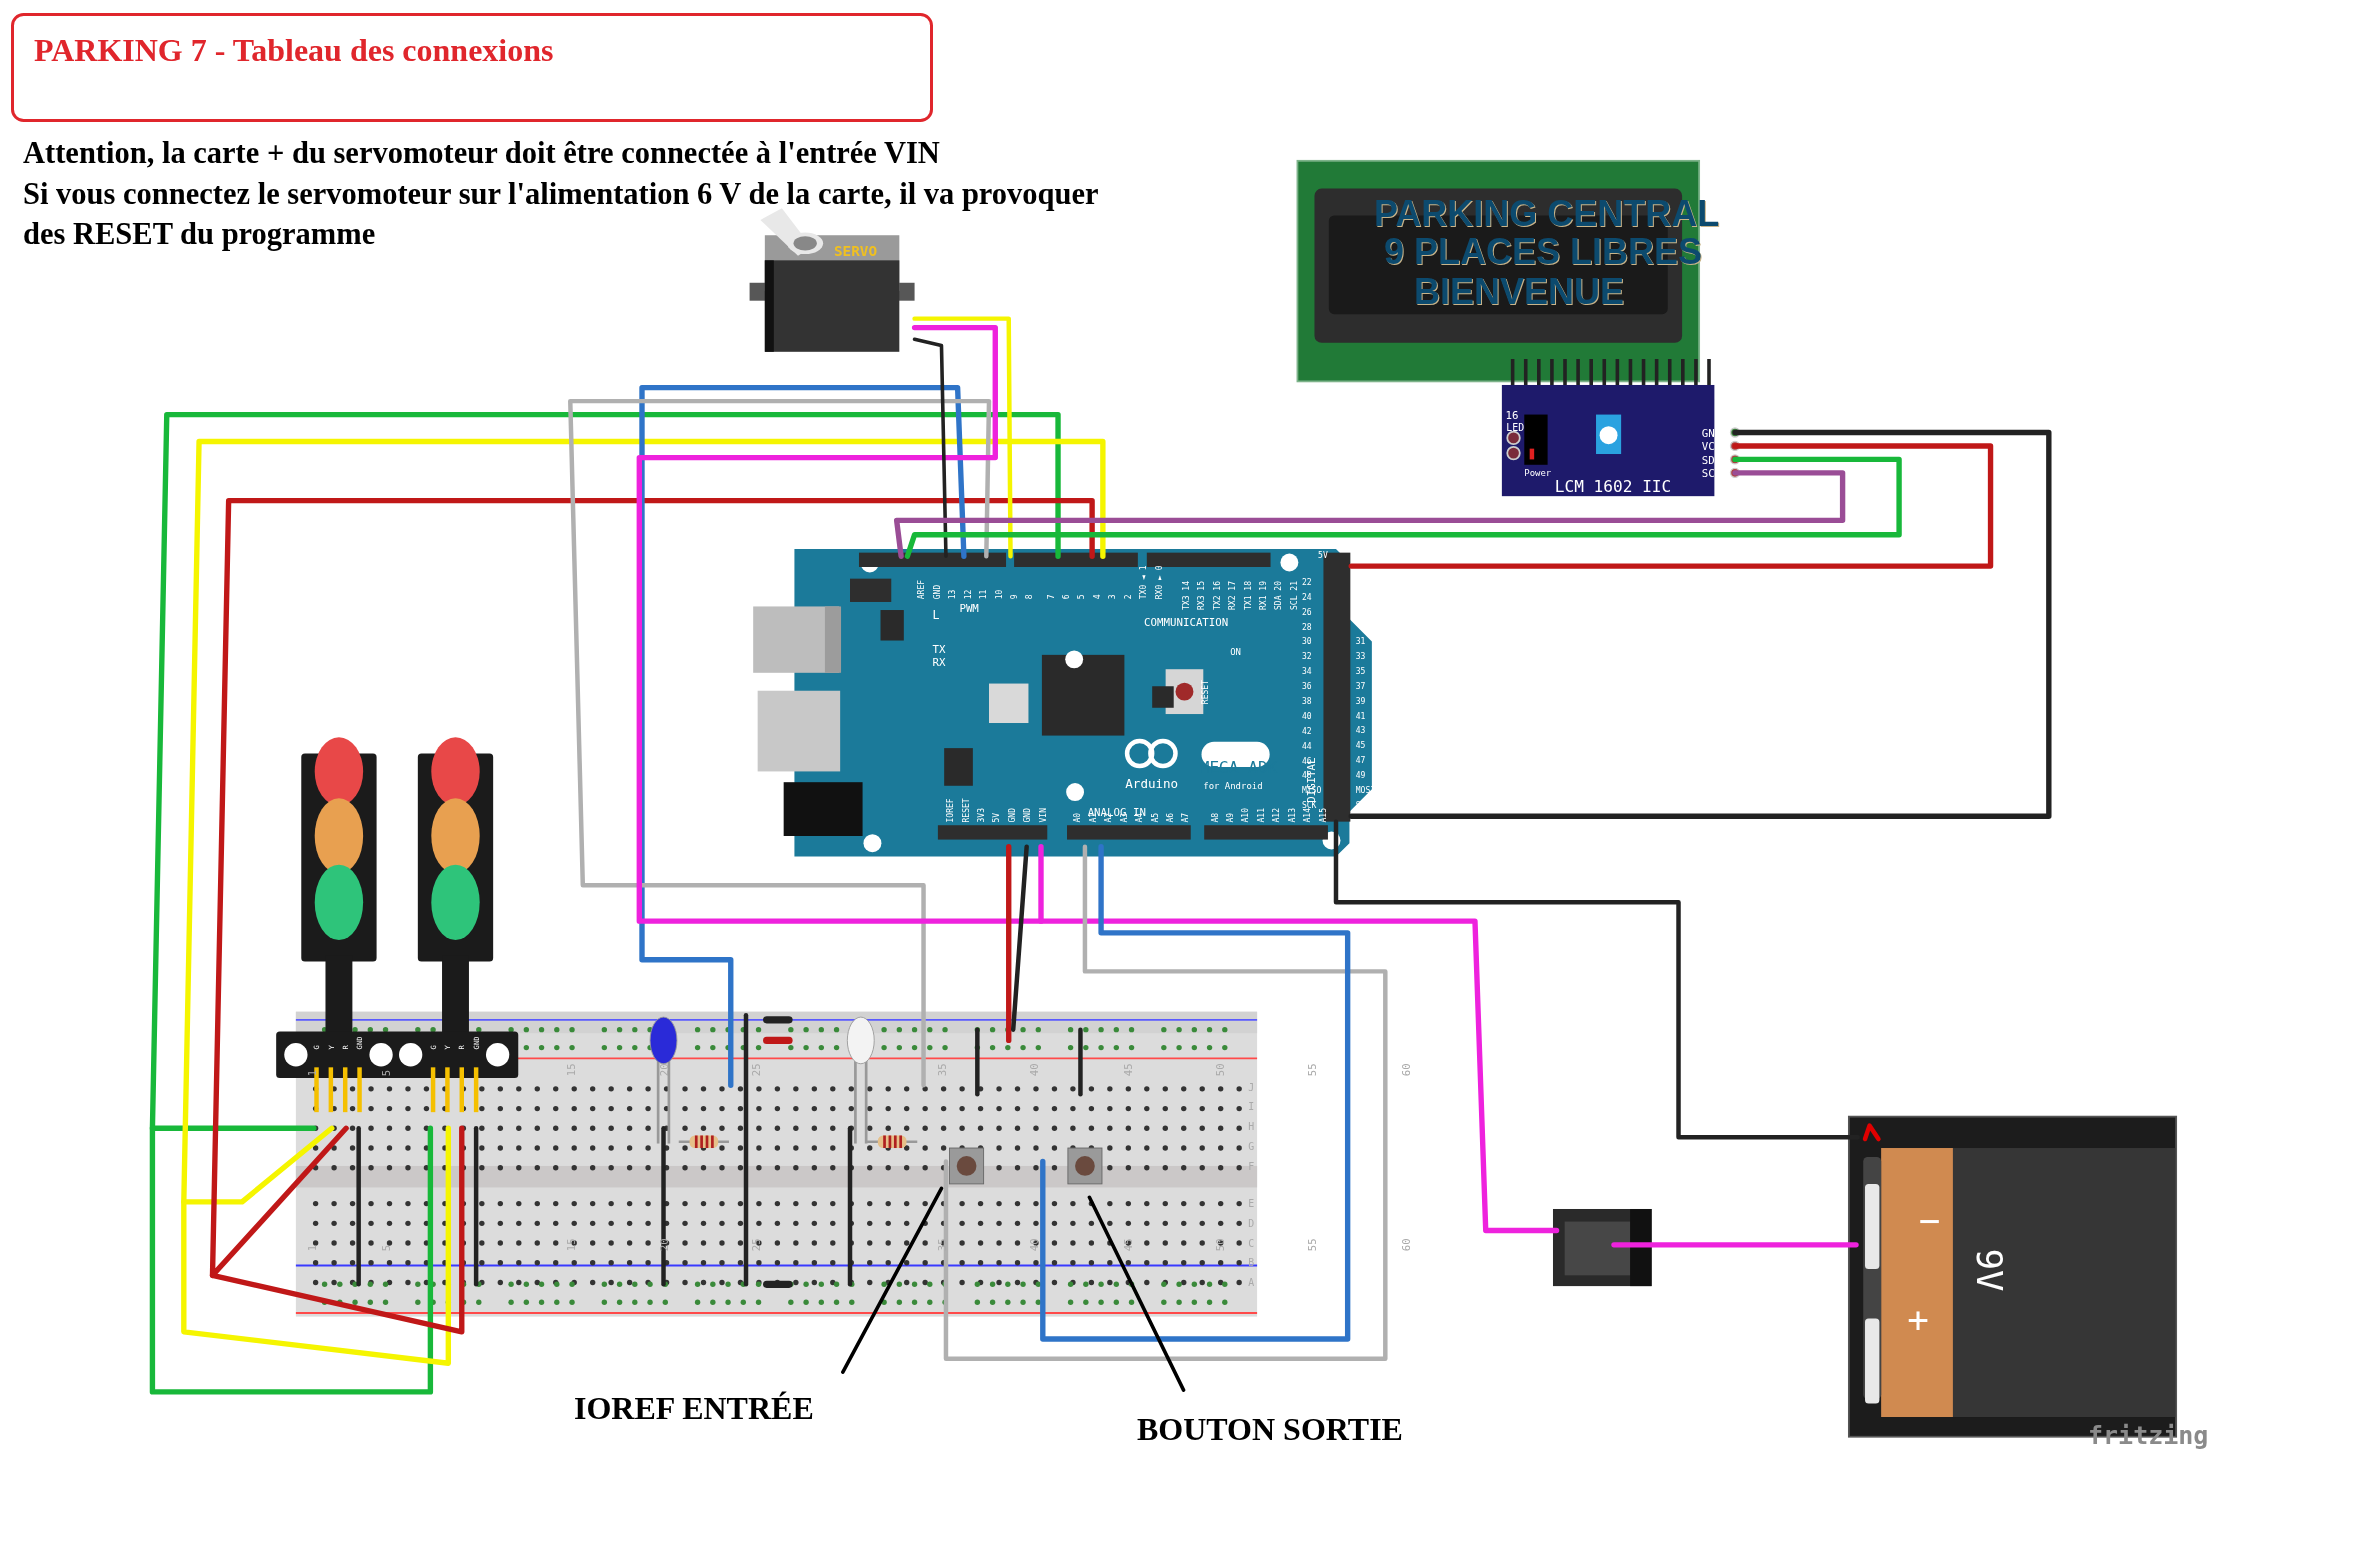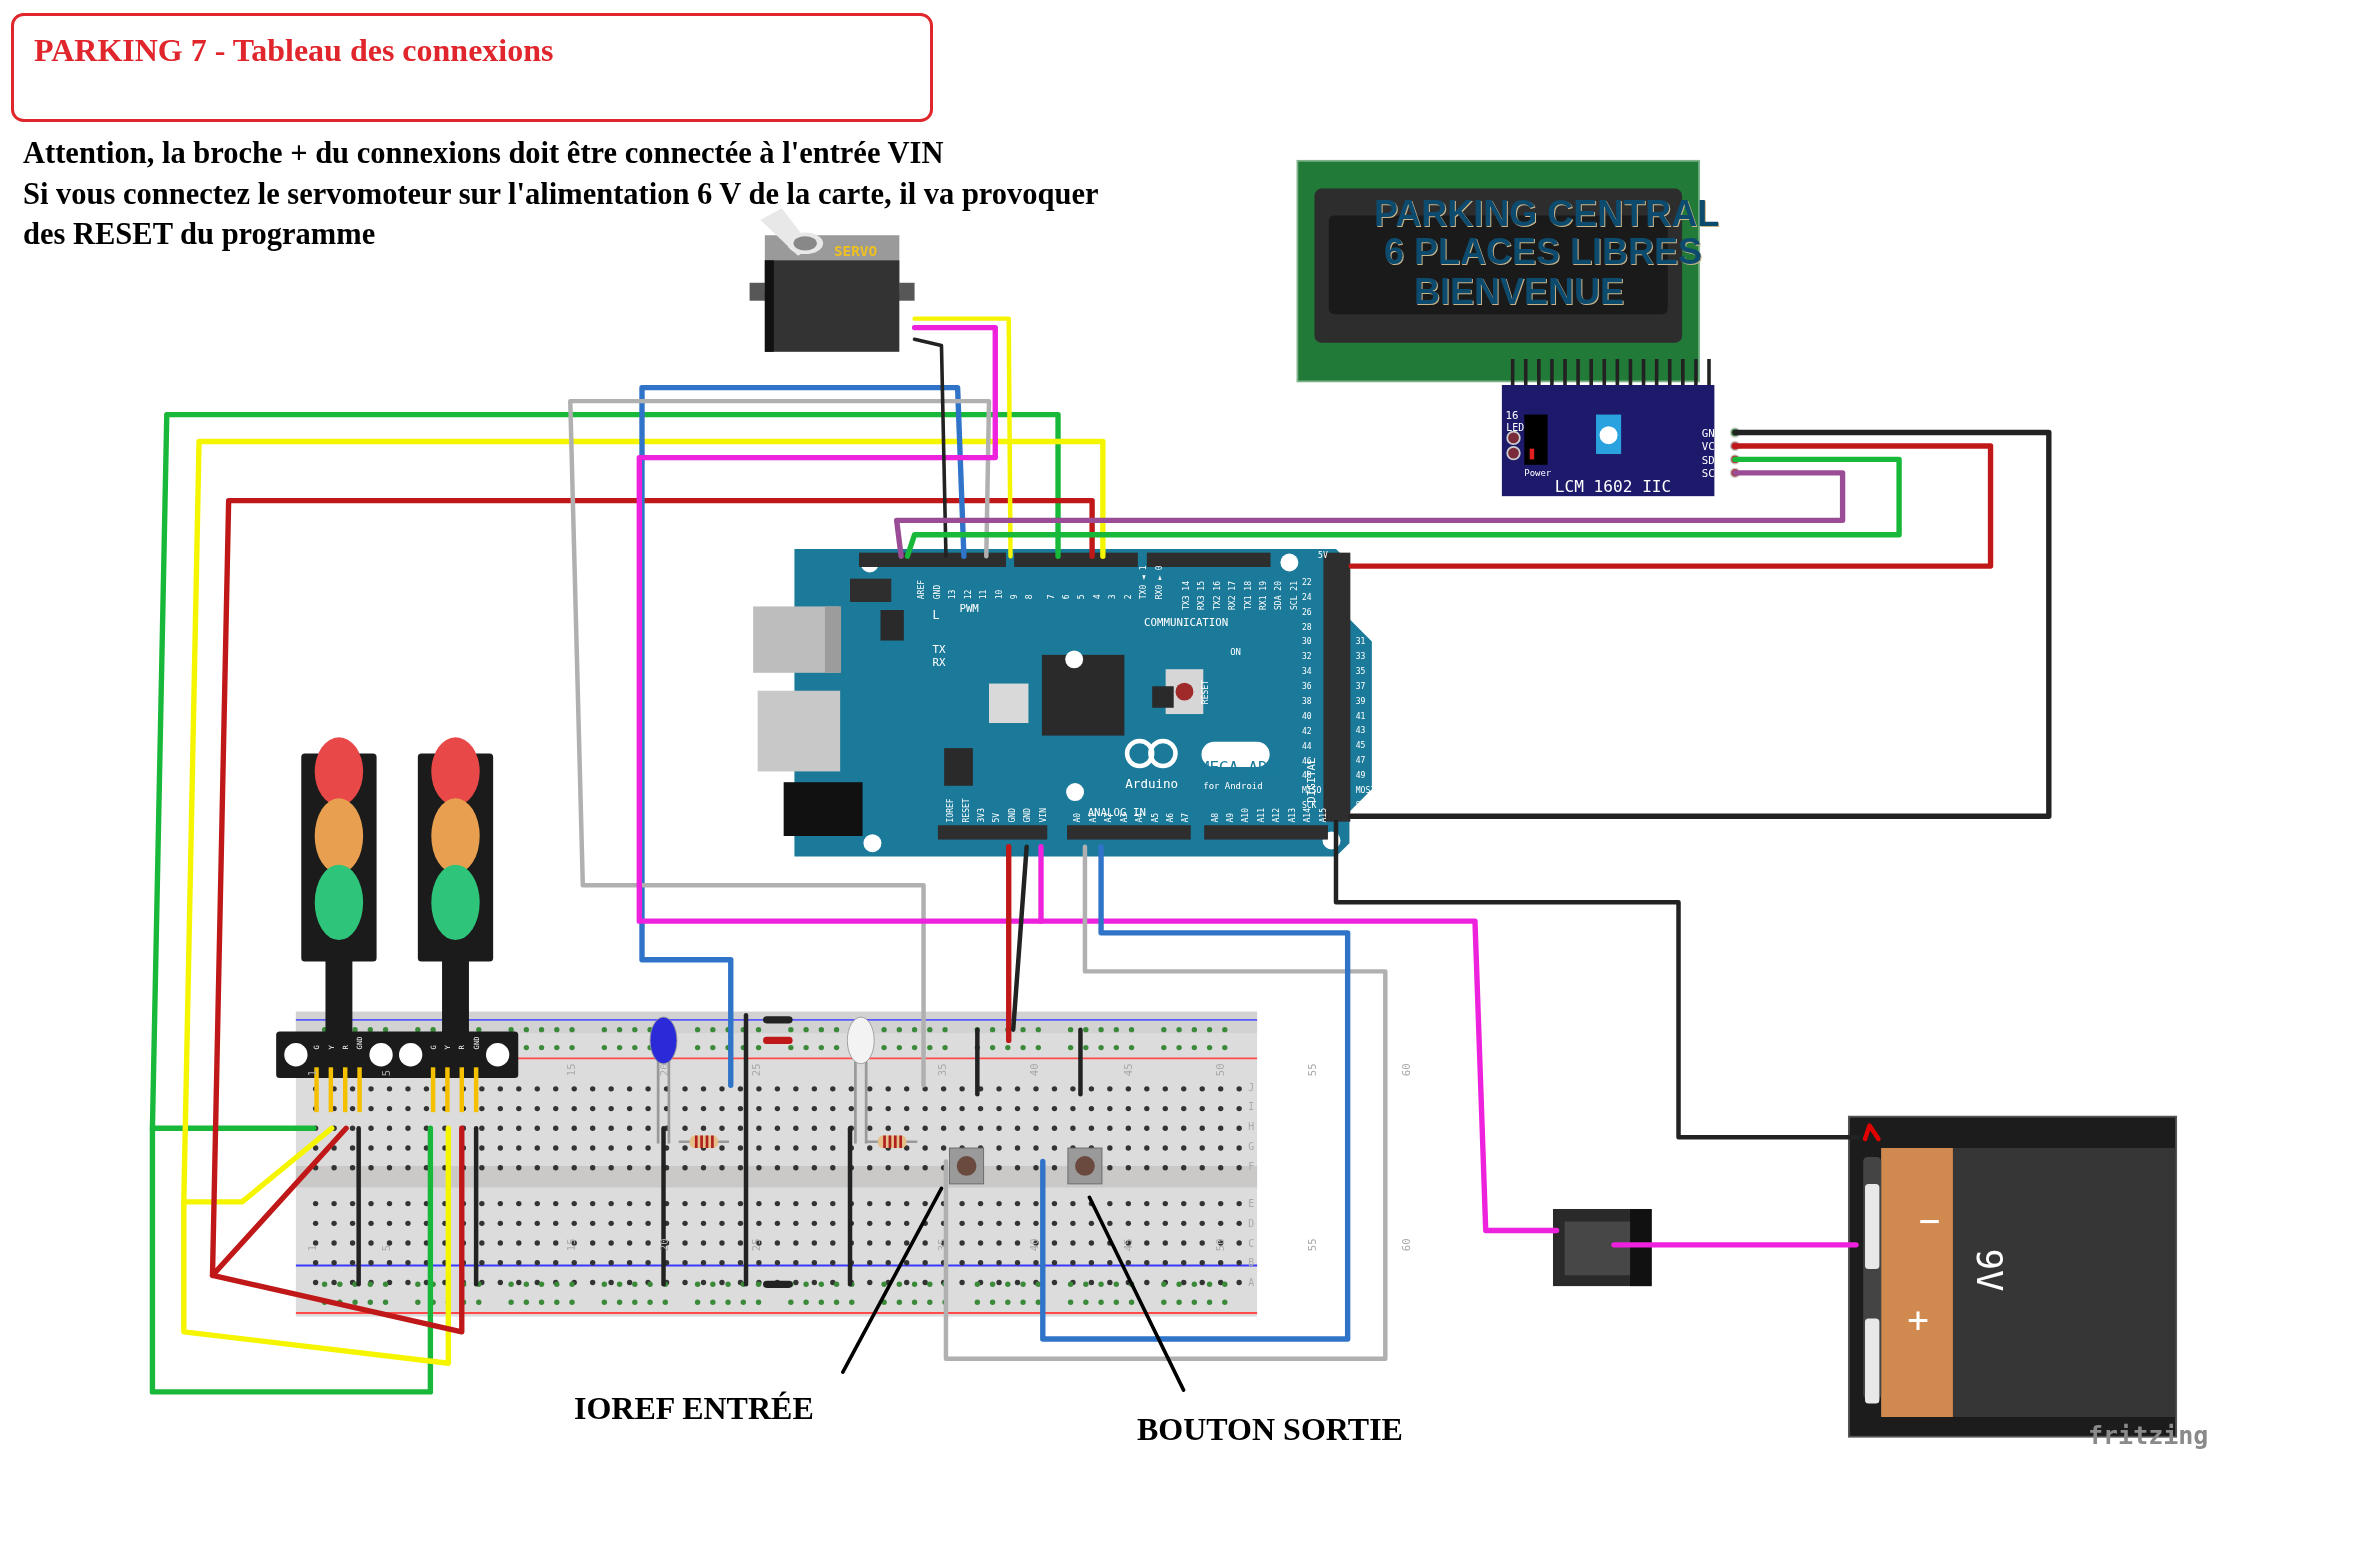--- a/index.html
+++ b/index.html
@@ -1101,24 +1101,24 @@
       <text x="1392" y="1346" font-size="11" fill="#aaa">E</text>
       <text x="1392" y="1368" font-size="11" fill="#aaa">D</text>
       <text x="1392" y="1390" font-size="11" fill="#aaa">C</text>
       <text x="1392" y="1412" font-size="11" fill="#aaa">B</text>
       <text x="1392" y="1434" font-size="11" fill="#aaa">A</text>
     </g>
 </svg>
 
 <div class="title-box"></div>
 <div class="title-text">PARKING 7 - Tableau des connexions</div>
-<div class="warn" style="top:136px">Attention, la broche + du connexions  doit être connectée à l'entrée VIN</div>
+<div class="warn" style="top:136px">Attention, la carte + du servomoteur  doit être connectée à l'entrée VIN</div>
 <div class="warn" style="top:177px">Si vous connectez le servomoteur sur l'alimentation 6 V de la carte, il va provoquer</div>
 <div class="warn" style="top:217px">des RESET du programme</div>
 
 <div class="lcd-line" style="left:1374px;top:193px">PARKING CENTRAL</div>
-<div class="lcd-line" style="left:1374px;top:231px"> 6 PLACES LIBRES</div>
+<div class="lcd-line" style="left:1374px;top:231px"> 9 PLACES LIBRES</div>
 <div class="lcd-line" style="left:1374px;top:271px">    BIENVENUE</div>
 
 <div class="lbl" style="left:574px;top:1390px">IOREF ENTRÉE</div>
 <div class="lbl" style="left:1137px;top:1411px">BOUTON SORTIE</div>
 <div class="fritz">fritzing</div>
 
 
 </body></html>

